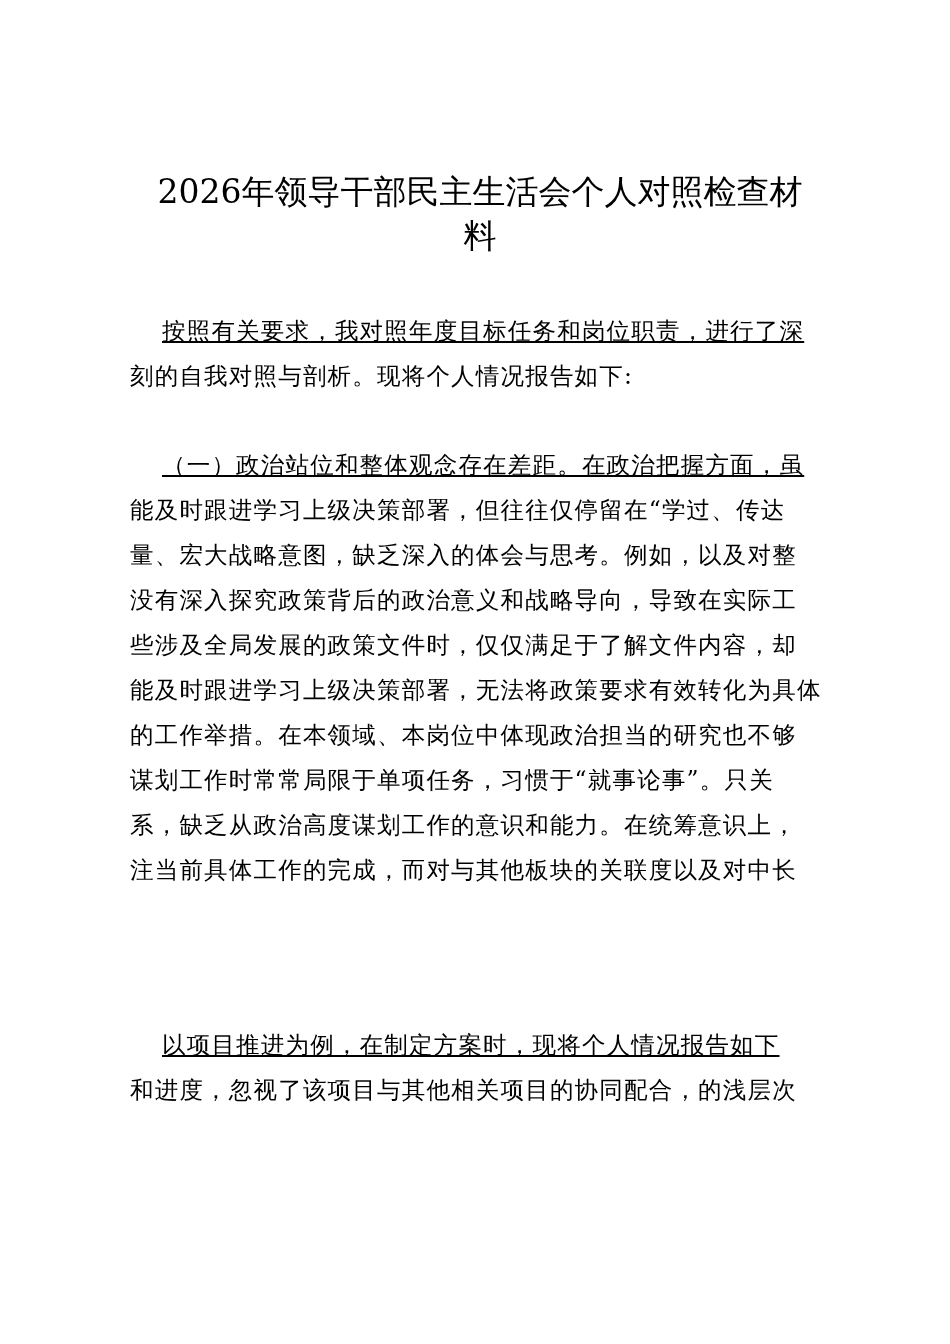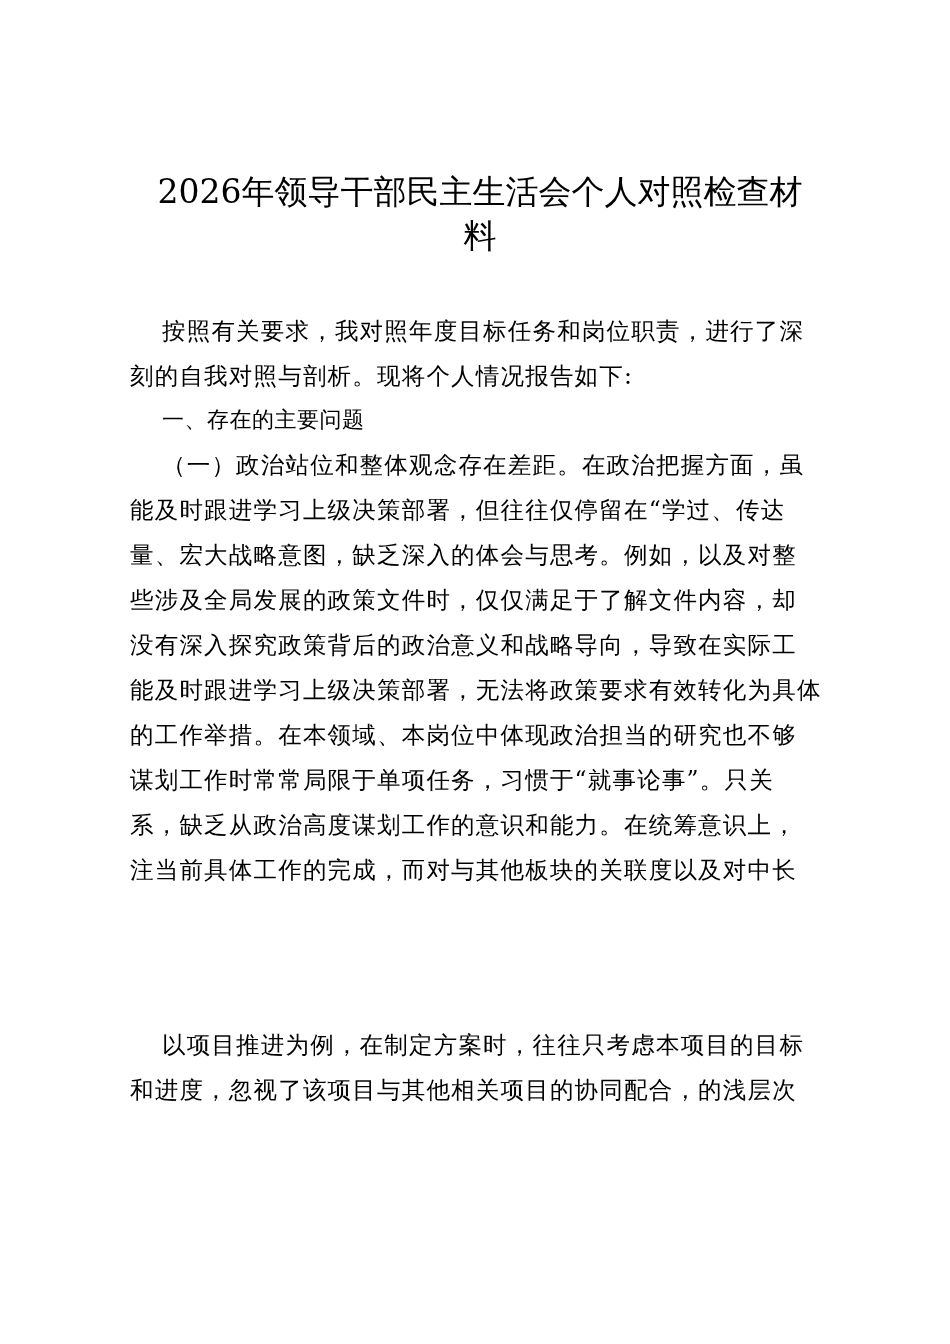--- a/index.html
+++ b/index.html
@@ -45,20 +45,21 @@
       letter-spacing: 1.2px;
     }
     .line {
       display: block;
       white-space: nowrap;
       height: 45px;
       line-height: 45px;
     }
     .indent {
       padding-left: 32px;
+      text-decoration: underline;
     }
     .heading {
       font-family: "DejaVu Sans", "Liberation Sans", sans-serif;
       font-size: 22px;
       letter-spacing: 0.5px;
     }
   </style>
 </head>
 <body>
 
@@ -67,35 +68,32 @@
   <div class="title">
     <span class="line" style="height:44px;line-height:44px;">2026年领导干部民主生活会个人对照检查材</span>
     <span class="line" style="height:44px;line-height:44px;">料</span>
   </div>
 
   <div class="body-text" style="top:309px;">
     <span class="line indent">按照有关要求，我对照年度目标任务和岗位职责，进行了深</span>
     <span class="line">刻的自我对照与剖析。现将个人情况报告如下:</span>
   </div>
 
-  <div class="body-text" style="top:397px;">
-    <span class="line indent heading">一、存在的主要问题</span>
-  </div>
 
   <div class="body-text" style="top:443px;">
     <span class="line indent">（一）政治站位和整体观念存在差距。在政治把握方面，虽</span>
     <span class="line">能及时跟进学习上级决策部署，但往往仅停留在“学过、传达</span>
     <span class="line">量、宏大战略意图，缺乏深入的体会与思考。例如，以及对整</span>
+    <span class="line">没有深入探究政策背后的政治意义和战略导向，导致在实际工</span>
     <span class="line">些涉及全局发展的政策文件时，仅仅满足于了解文件内容，却</span>
-    <span class="line">没有深入探究政策背后的政治意义和战略导向，导致在实际工</span>
     <span class="line">能及时跟进学习上级决策部署，无法将政策要求有效转化为具体</span>
     <span class="line">的工作举措。在本领域、本岗位中体现政治担当的研究也不够</span>
     <span class="line">谋划工作时常常局限于单项任务，习惯于“就事论事”。只关</span>
     <span class="line">系，缺乏从政治高度谋划工作的意识和能力。在统筹意识上，</span>
     <span class="line">注当前具体工作的完成，而对与其他板块的关联度以及对中长</span>
   </div>
 
   <div class="body-text" style="top:1023px;">
-    <span class="line indent">以项目推进为例，在制定方案时，往往只考虑本项目的目标</span>
+    <span class="line indent">以项目推进为例，在制定方案时，现将个人情况报告如下</span>
     <span class="line">和进度，忽视了该项目与其他相关项目的协同配合，的浅层次</span>
   </div>
 
 </div>
 
 </body></html>

